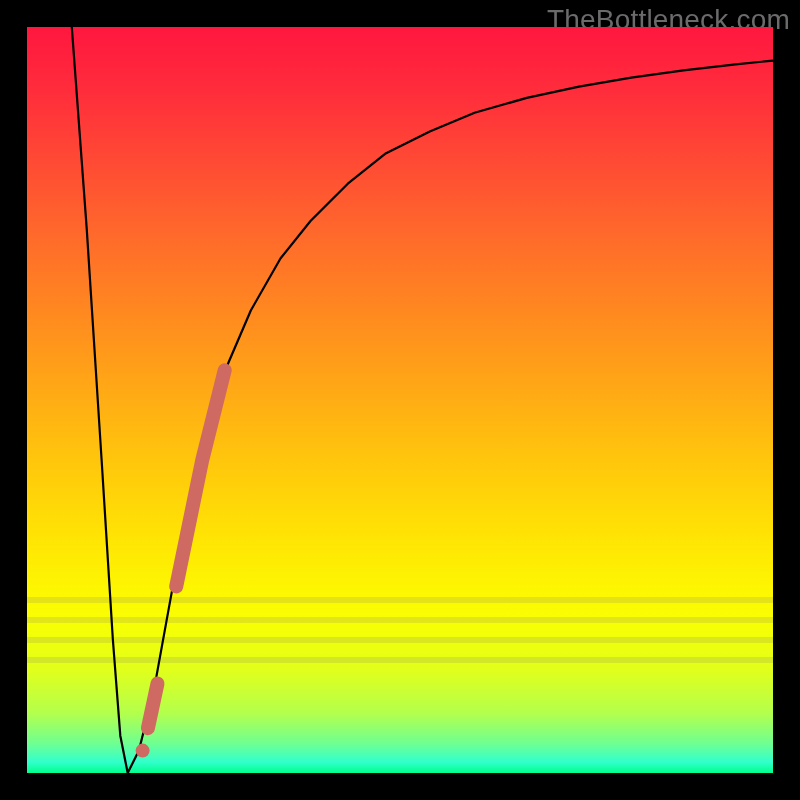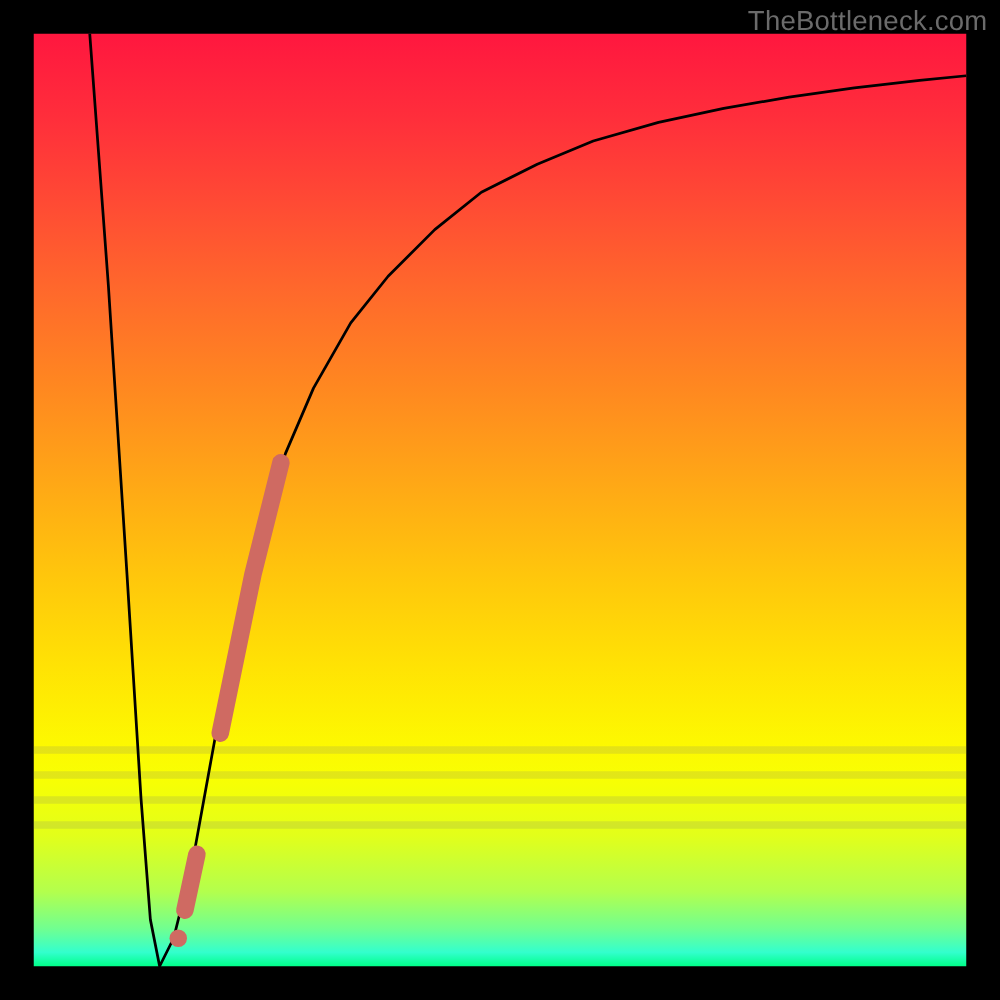--- a/index.html
+++ b/index.html
@@ -46,21 +46,21 @@
     right: 0;
     height: 6px;
     background: rgba(120,120,120,0.18);
     pointer-events: none;
   }
   .watermark {
     position: absolute;
     top: 4px;
     right: 10px;
     color: #6b6b6b;
-    font-size: 22px;
+    font-size: 28px;
     font-weight: 500;
     letter-spacing: 0.2px;
     user-select: none;
   }
   svg.curve {
     position: absolute;
     inset: 0;
     width: 746px;
     height: 746px;
     overflow: visible;

